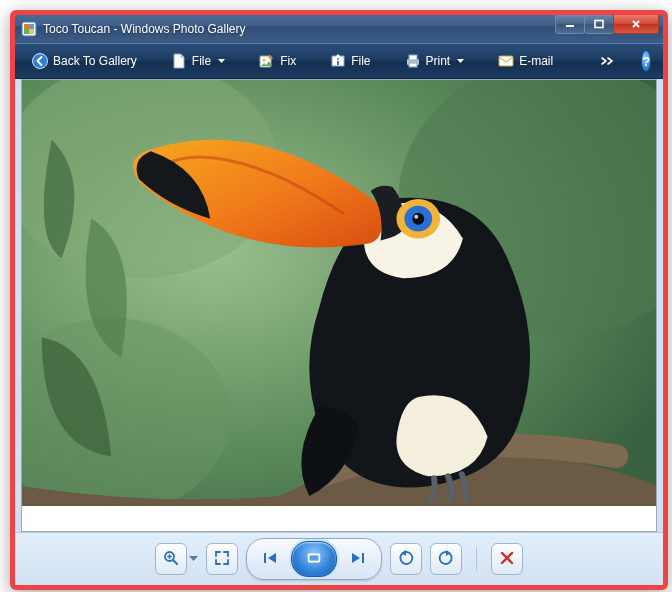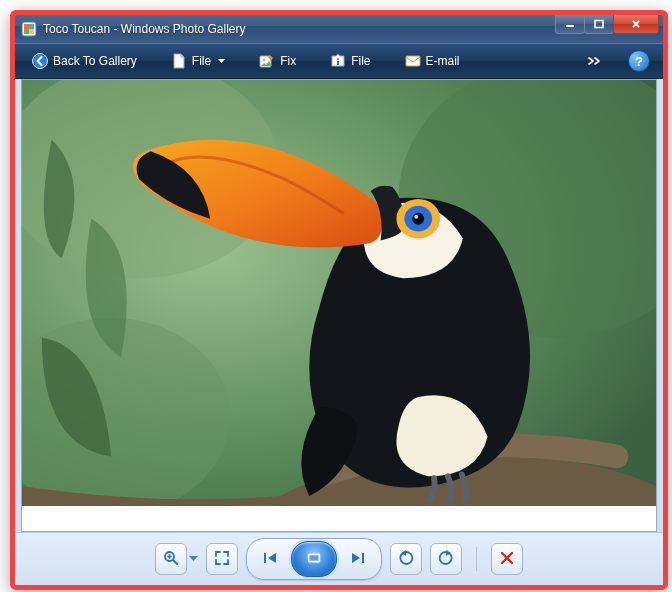--- a/index.html
+++ b/index.html
@@ -243,20 +243,33 @@
       <span class="tb-icon">
         <svg viewBox="0 0 16 16">
             <path d="M8 1 l2 2 h4 v10 h-12 v-10 h4 z" fill="#fff" stroke="#8aa3c2"></path>
             <circle cx="8" cy="6" r="1" fill="#3a7ac0"></circle>
             <rect x="7" y="8" width="2" height="4" fill="#3a7ac0"></rect>
           </svg>
       </span>
       <span>File</span>
     </div>
 
+    <div class="tb-item">
+      <span class="tb-icon">
+        <svg viewBox="0 0 16 16">
+            <rect x="2" y="6" width="12" height="6" rx="1" fill="#b8c5d6"></rect>
+            <rect x="4" y="2" width="8" height="5" fill="#fff" stroke="#8aa3c2"></rect>
+            <rect x="4" y="10" width="8" height="4" fill="#fff" stroke="#8aa3c2"></rect>
+          </svg>
+      </span>
+      <span>Print</span>
+      <svg class="tb-drop" viewBox="0 0 7 4">
+          <path d="M0 0 L3.5 4 L7 0 Z" fill="#fff"></path>
+        </svg>
+    </div>
 
     <div class="tb-item">
       <span class="tb-icon">
         <svg viewBox="0 0 16 16">
             <rect x="1" y="3" width="14" height="10" rx="1" fill="#fff" stroke="#c9a23a"></rect>
             <path d="M1 4 l7 5 l7 -5" fill="none" stroke="#c9a23a"></path>
           </svg>
       </span>
       <span>E-mail</span>
     </div>

